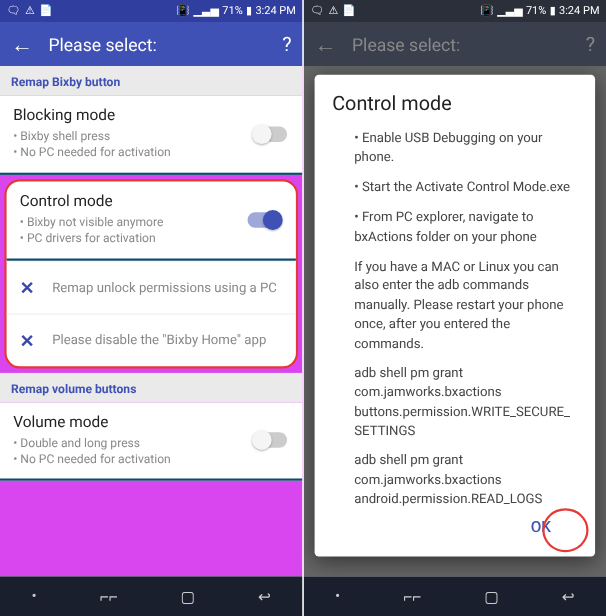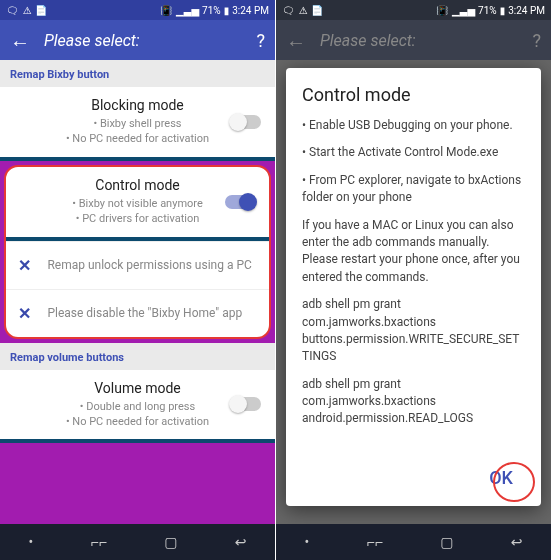--- a/index.html
+++ b/index.html
@@ -6,43 +6,43 @@
 body { font-family: Roboto, Arial, sans-serif; background: #fff; display: flex; width: 551px; height: 560px; }
 .phone { width: 275px; height: 560px; background: #fff; position: relative; overflow: hidden; }
 .phone + .phone { margin-left: 1px; }
 .status-bar { height: 20px; background: #303f9f; color: #fff; font-size: 10px; display: flex; align-items: center; padding: 0 6px; justify-content: space-between; }
 .phone.right .status-bar { background: #2a2f3a; }
 .status-left { display: flex; gap: 4px; }
 .status-right { display: flex; gap: 3px; align-items: center; }
 .app-bar { height: 40px; background: #3f51b5; color: #fff; display: flex; align-items: center; padding: 0 10px; font-size: 16px; }
 .phone.right .app-bar { background: #3a3f4d; color: #888; }
 .back-arrow { font-size: 20px; margin-right: 14px; }
-.app-title { flex: 1; font-style: italic; }
+.app-title { flex: 1; }
 .help { font-size: 18px; }
-.content { background: #a21caf; height: calc(100% - 60px - 36px); overflow: hidden; }
+.content { background: #d946ef; height: calc(100% - 60px - 36px); overflow: hidden; }
 .phone.right .content { background: #666; position: relative; }
 .section-header { color: #3f51b5; font-size: 11px; font-weight: bold; padding: 8px 10px 6px; background: #eaeaea; }
-.setting { background: #fff; padding: 10px 12px; border-bottom: 4px solid #0c4a6e; position: relative; text-align: center; }
+.setting { background: #fff; padding: 10px 12px; border-bottom: 2px solid #0c4a6e; position: relative; }
 .setting-title { font-size: 14px; color: #222; margin-bottom: 3px; }
 .setting-sub { font-size: 11px; color: #888; line-height: 1.4; }
 .toggle { position: absolute; right: 14px; top: 50%; transform: translateY(-50%); width: 30px; height: 14px; background: #ccc; border-radius: 8px; }
 .toggle .knob { width: 18px; height: 18px; background: #f5f5f5; border-radius: 50%; position: absolute; top: -2px; left: -2px; box-shadow: 0 1px 2px rgba(0,0,0,0.3); }
 .toggle.on { background: #9fa8da; }
 .toggle.on .knob { background: #3f51b5; left: auto; right: -2px; }
 .highlight-box { border: 2px solid #e53935; border-radius: 14px; margin: 4px; background: #fff; }
 .highlight-box .setting { background: transparent; }
 .perm-row { display: flex; align-items: center; padding: 14px 12px; border-top: 1px solid #eee; font-size: 12px; color: #888; }
 .perm-row .x { color: #3949ab; font-size: 16px; margin-right: 16px; font-weight: bold; }
 .nav-bar { position: absolute; bottom: 0; left: 0; right: 0; height: 36px; background: #1a1f2e; display: flex; justify-content: space-around; align-items: center; color: #ccc; font-size: 14px; }
 .dialog { position: absolute; top: 8px; left: 10px; right: 10px; bottom: 18px; background: #fff; border-radius: 4px; padding: 16px; box-shadow: 0 4px 20px rgba(0,0,0,0.5); }
 .dialog-title { font-size: 18px; color: #222; margin-bottom: 12px; }
-.dialog-body { font-size: 12px; color: #444; line-height: 1.45; }
+.dialog-body { font-size: 12px; color: #444; line-height: 1.45; margin-left: 20px; }
 .dialog-body p { margin-bottom: 10px; }
 .dialog-body .cmd { margin-bottom: 10px; word-break: break-word; }
-.ok-btn { position: absolute; bottom: 12px; right: 20px; color: #3f51b5; font-size: 18px; font-weight: 500; padding: 6px 8px; }
+.ok-btn { position: absolute; bottom: 12px; right: 32px; color: #3f51b5; font-size: 14px; font-weight: 500; padding: 6px 8px; }
 .ok-circle { position: absolute; bottom: 4px; right: 6px; width: 42px; height: 40px; border: 2px solid #e53935; border-radius: 50%; pointer-events: none; }
 </style>
 </head>
 <body>
 
 <div class="phone">
   <div class="status-bar">
     <div class="status-left">
       <span>🗨</span>
       <span>⚠</span>

